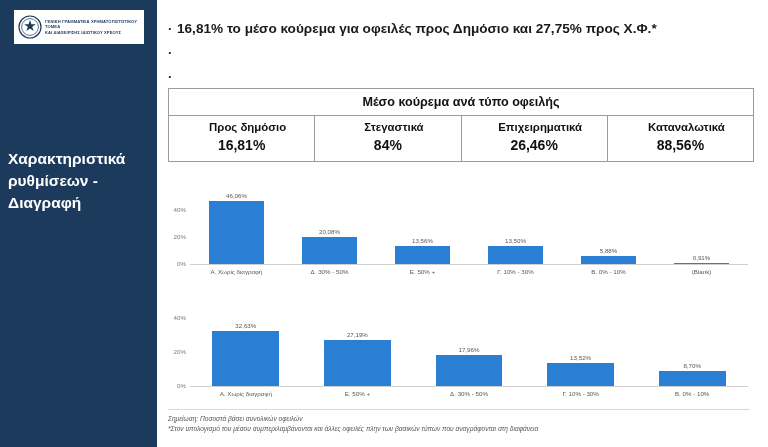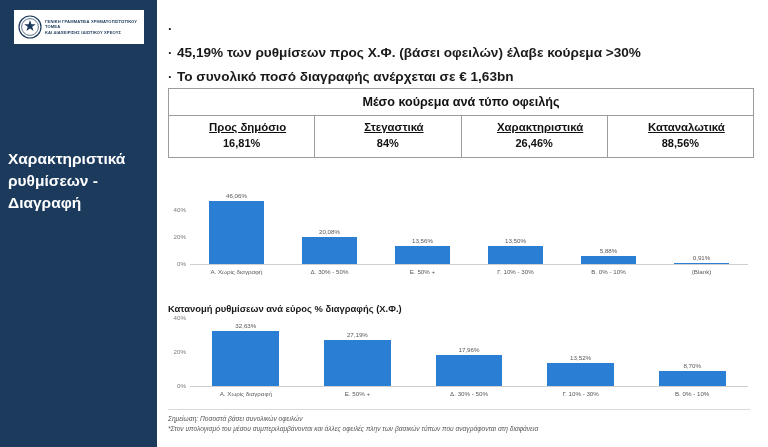--- a/index.html
+++ b/index.html
@@ -110,24 +110,23 @@
   .tbl .thead-cell {
     font-size: 12.6px;
     font-weight: bold;
     padding: 6px 0;
   }
   .tbl .col-head {
     font-size: 11.4px;
     font-weight: bold;
     padding: 5px 0 2px 12px;
     border-bottom: none;
-    text-decoration: underline;
   }
   .tbl .col-val {
-    font-size: 11px;
+    font-size: 14px;
     font-weight: bold;
     padding: 2px 0 8px 0;
     border-top: none;
   }
   
   .chart-title {
     position: absolute;
     font-size: 9.4px;
     font-weight: bold;
     color: #1a1a1a;
@@ -203,41 +202,40 @@
         <div>ΓΕΝΙΚΗ ΓΡΑΜΜΑΤΕΙΑ ΧΡΗΜΑΤΟΠΙΣΤΩΤΙΚΟΥ ΤΟΜΕΑ</div>
         <div>ΚΑΙ ΔΙΑΧΕΙΡΙΣΗΣ ΙΔΙΩΤΙΚΟΥ ΧΡΕΟΥΣ</div>
       </div>
     </div>
     <div class="panel-title">Χαρακτηριστικά ρυθμίσεων - Διαγραφή</div>
   </div>
 
   <div class="bullets">
     <div class="bullet">
       <span class="dot">·</span>
+      <span>16,81% το μέσο κούρεμα για οφειλές προς Δημόσιο και 27,75% προς Χ.Φ.*</span>
     </div>
     <div class="bullet">
       <span class="dot">·</span>
-      <span>45,19% των ρυθμίσεων προς Χ.Φ. (βάσει οφειλών) έλαβε κούρεμα &gt;30%</span>
     </div>
     <div class="bullet">
       <span class="dot">·</span>
-      <span>Το συνολικό ποσό διαγραφής ανέρχεται σε € 1,63bn</span>
     </div>
   </div>
 
   <div class="table-wrap">
     <table class="tbl">
       <tbody>
           <tr>
         <td class="thead-cell" colspan="4">Μέσο κούρεμα ανά τύπο οφειλής</td>
       </tr>
       <tr>
         <td class="col-head">Προς δημόσιο</td>
         <td class="col-head">Στεγαστικά</td>
-        <td class="col-head">Χαρακτηριστικά</td>
+        <td class="col-head">Επιχειρηματικά</td>
         <td class="col-head">Καταναλωτικά</td>
       </tr>
       <tr>
         <td class="col-val">16,81%</td>
         <td class="col-val">84%</td>
         <td class="col-val">26,46%</td>
         <td class="col-val">88,56%</td>
       </tr>
     </tbody>
       </table>
@@ -261,21 +259,20 @@
       <div class="bar-value" style="left: 469px; width: 93px; top: 236.64px;">13,50%</div>
       <div class="cat-label" style="left: 463px; width: 105px; top: 268px;">Γ. 10% - 30%</div>
       <div class="bar" style="left: 580.6px; top: 256.003px; width: 55.8px; height: 7.9968px; background: rgb(42, 127, 212);"></div>
       <div class="bar-value" style="left: 562px; width: 93px; top: 247.003px;">5,88%</div>
       <div class="cat-label" style="left: 556px; width: 105px; top: 268px;">Β. 0% - 10%</div>
       <div class="bar" style="left: 673.6px; top: 262.762px; width: 55.8px; height: 1.2376px; background: rgb(42, 127, 212);"></div>
       <div class="bar-value" style="left: 655px; width: 93px; top: 253.762px;">0,91%</div>
       <div class="cat-label" style="left: 649px; width: 105px; top: 268px;">(Blank)</div>
     </div>
 
-  <div class="chart-title" style="left:168px; top:303px;">Κατανομή ρυθμίσεων ανά εύρος % διαγραφής (Χ.Φ.)</div>
   <div id="chart2">
       <div class="axis-label" style="left: 166px; top: 382px;">0%</div>
       <div class="axis-label" style="left: 166px; top: 348px;">20%</div>
       <div class="axis-label" style="left: 166px; top: 314px;">40%</div>
       <div class="axis-line" style="left: 190px; top: 386px; width: 558px;"></div>
       <div class="bar" style="left: 212.32px; top: 330.529px; width: 66.96px; height: 55.471px; background: rgb(42, 127, 212);"></div>
       <div class="bar-value" style="left: 190px; width: 111.6px; top: 321.529px;">32,63%</div>
       <div class="cat-label" style="left: 184px; width: 123.6px; top: 390px;">Α. Χωρίς διαγραφή</div>
       <div class="bar" style="left: 323.92px; top: 339.777px; width: 66.96px; height: 46.223px; background: rgb(42, 127, 212);"></div>
       <div class="bar-value" style="left: 301.6px; width: 111.6px; top: 330.777px;">27,19%</div>

